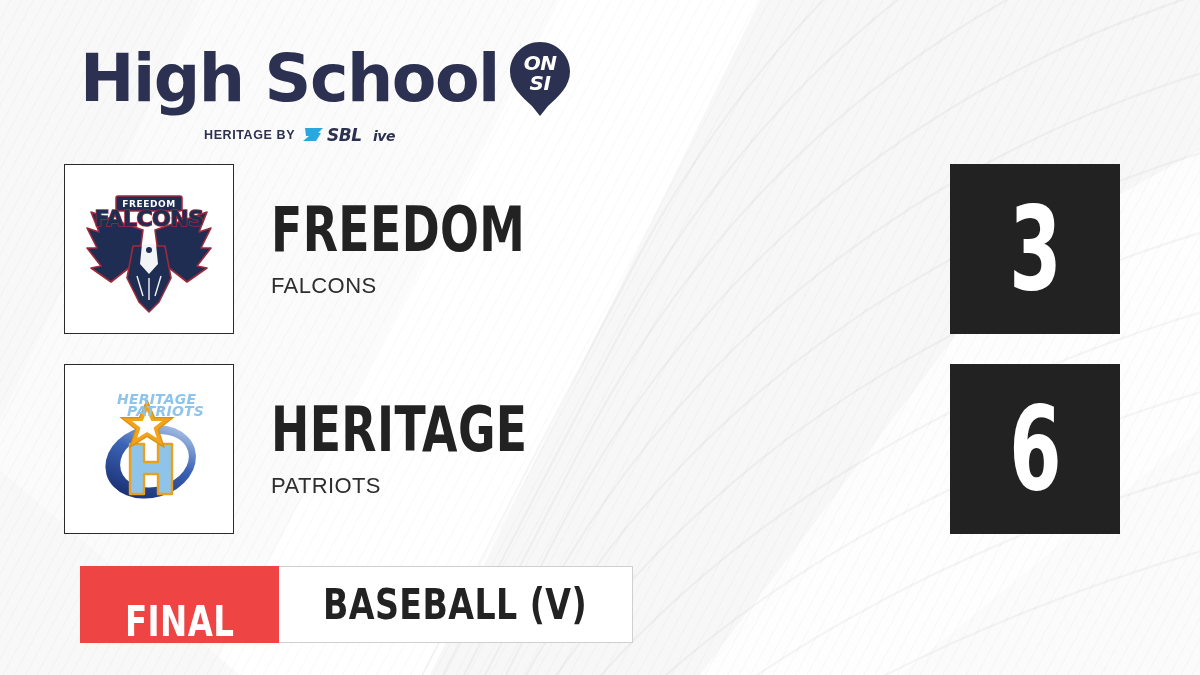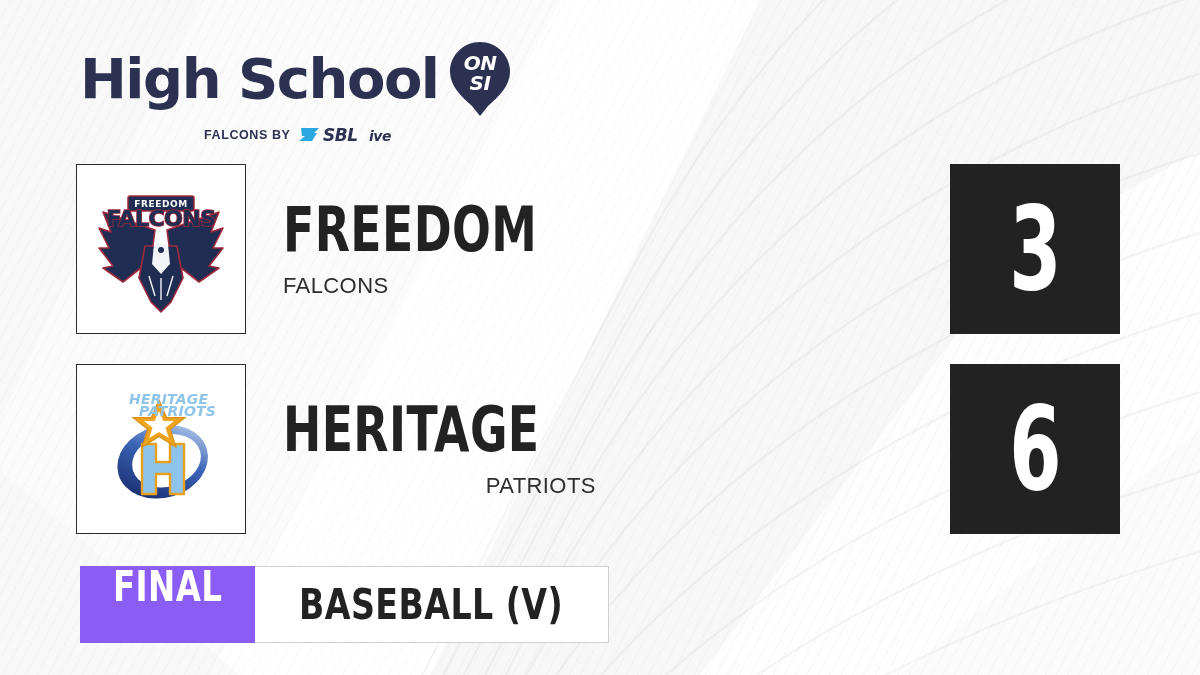--- a/index.html
+++ b/index.html
@@ -51,21 +51,21 @@
   }
 
   .brand-row {
     display: flex;
     align-items: center;
     gap: 10px;
   }
 
   .brand-word {
     font-family: "DejaVu Sans", sans-serif;
-    font-size: 56px;
+    font-size: 65px;
     font-weight: bold;
     letter-spacing: -1.5px;
     color: #2c3151;
     line-height: 0.95;
     white-space: nowrap;
   }
 
   .pin {
     position: relative;
     width: 62px;
@@ -89,28 +89,28 @@
     letter-spacing: 0.6px;
     color: #2c3151;
     white-space: nowrap;
   }
 
   .sblive-mark { display: flex; align-items: flex-start; gap: 3px; }
 
   
   .team-row {
     position: absolute;
-    left: 76px;
+    left: 64px;
     width: 1040px;
     height: 170px;
     display: flex;
     align-items: center;
   }
   .team-row.row-1 { top: 164px; }
-  .team-row.row-2 { top: 364px; text-align: right; }
+  .team-row.row-2 { top: 364px; }
 
   .logo-box {
     width: 170px;
     height: 170px;
     background: #ffffff;
     border: 1px solid #2a2a2a;
     flex: none;
     display: flex;
     align-items: center;
     justify-content: center;
@@ -176,25 +176,25 @@
   .status-bar {
     position: absolute;
     left: 80px;
     top: 566px;
     height: 77px;
     display: flex;
     align-items: stretch;
   }
 
   .status-final {
-    background: #8b5cf6;
-    display: flex;
-    align-items: flex-start;
-    justify-content: center;
-    padding: 0 24px;
+    background: #ef4444;
+    display: flex;
+    align-items: flex-end;
+    justify-content: center;
+    padding: 0 36px;
     min-width: 148px;
   }
 
   .status-final-label {
     font-family: "DejaVu Sans Condensed", "Liberation Sans Narrow", "Liberation Sans", sans-serif;
     font-size: 42px;
     font-weight: bold;
     color: #ffffff;
     line-height: 1;
     letter-spacing: 0.5px;
@@ -263,21 +263,21 @@
       <div class="brand-word">High School</div>
       <div class="pin">
         <svg width="62" height="78" viewBox="0 0 62 78">
           <path d="M31 2 C14.5 2 1 15.2 1 31.5 C1 46 12 56 23 66 L31 76 L39 66 C50 56 61 46 61 31.5 C61 15.2 47.5 2 31 2 Z" fill="#2c3151"></path>
           <text x="31" y="30" text-anchor="middle" font-family="DejaVu Sans, sans-serif" font-size="20" font-weight="bold" fill="#ffffff" letter-spacing="-0.5">ON</text>
           <text x="31" y="50" text-anchor="middle" font-family="DejaVu Sans, sans-serif" font-size="20" font-weight="bold" fill="#ffffff" letter-spacing="-0.5">SI</text>
         </svg>
       </div>
     </div>
     <div class="brand-sub">
-      <span class="powered-by">FALCONS BY</span>
+      <span class="powered-by">HERITAGE BY</span>
       <span class="sblive-mark">
         <svg width="118" height="22" viewBox="0 0 118 22">
           <path d="M2 4 L20 4 L15 9 L5 9 L18 9 L13 17 L0 17 L6 12 L14 12 L3 12 Z" fill="#29a8e0"></path>
           <text x="24" y="17" font-family="DejaVu Sans, sans-serif" font-size="17" font-weight="bold" font-style="italic" fill="#2c3151" letter-spacing="-0.5">SBL</text>
           <text x="70" y="17" font-family="DejaVu Sans, sans-serif" font-size="14" font-weight="bold" font-style="italic" fill="#2c3151" letter-spacing="-0.5">ive</text>
         </svg>
       </span>
     </div>
   </div>
 

